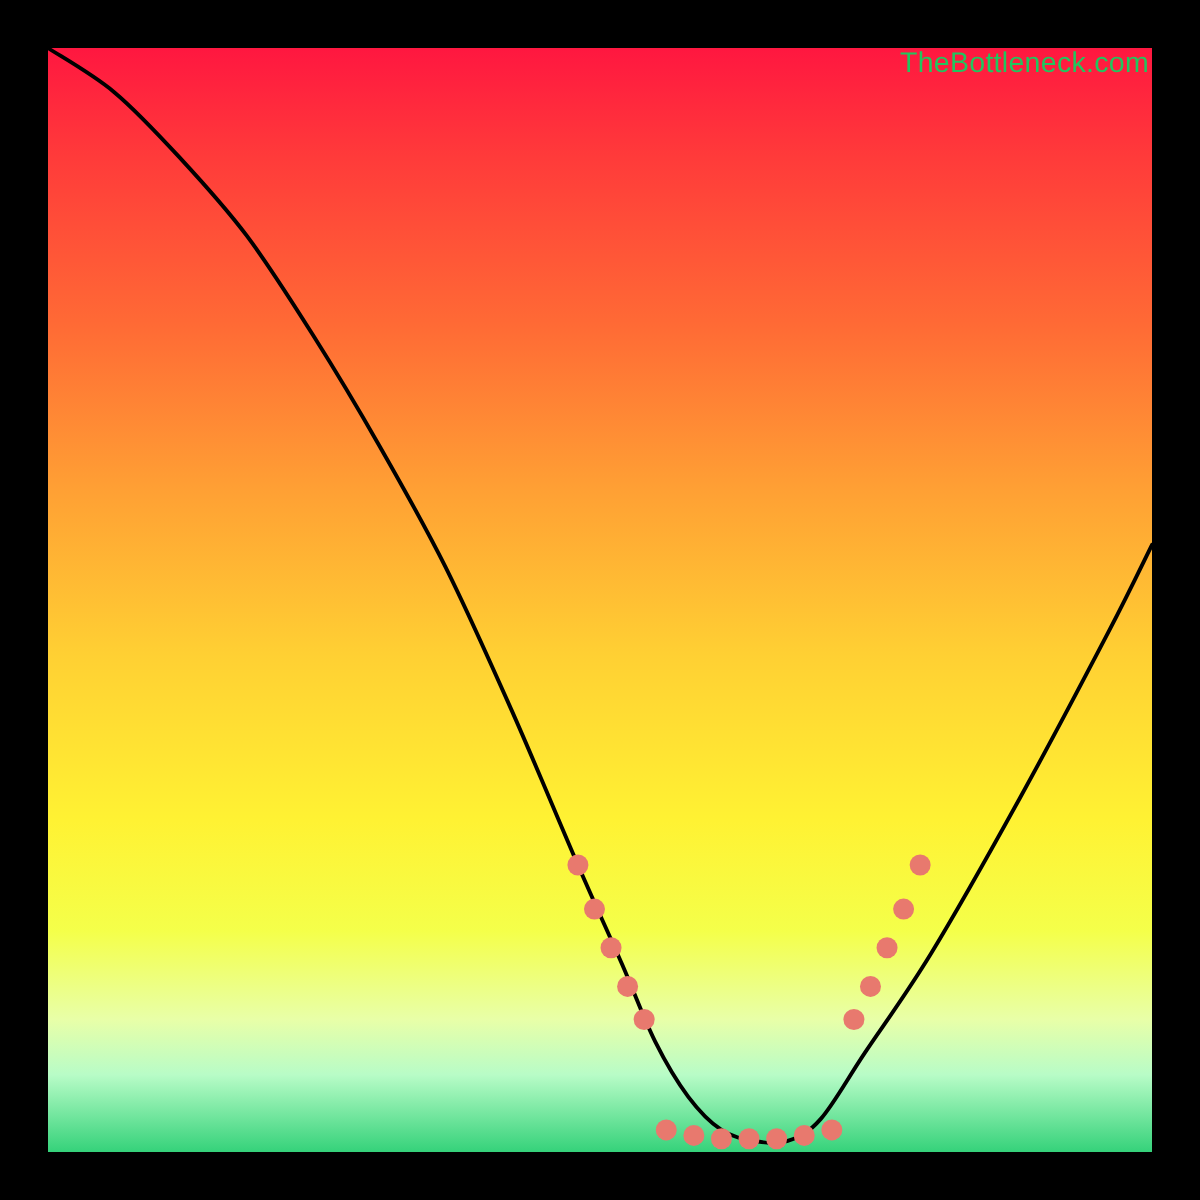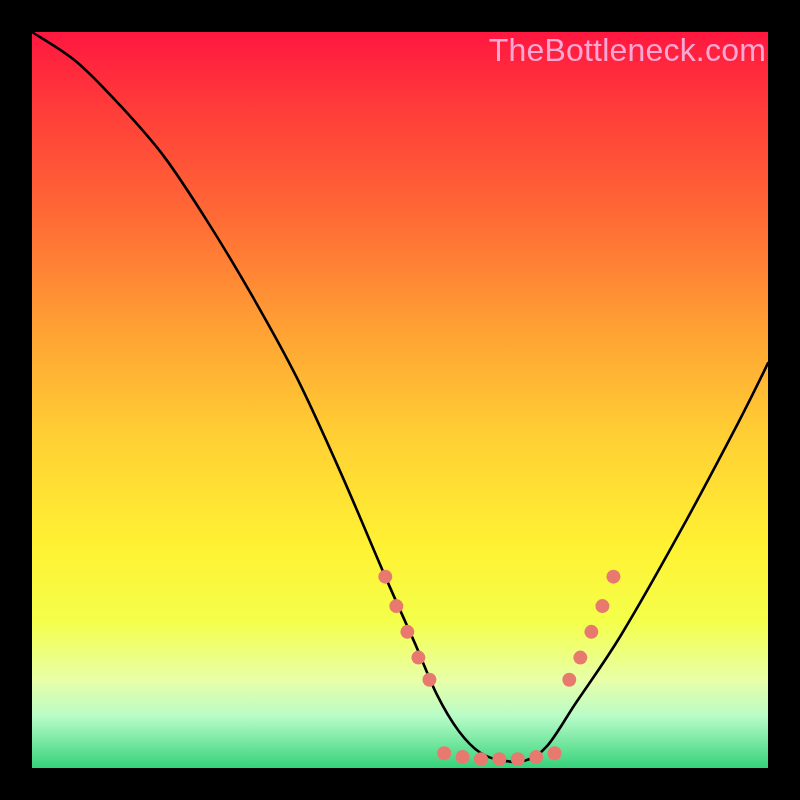--- a/index.html
+++ b/index.html
@@ -35,24 +35,24 @@
       #f4ff4a 80%,
       #e8ffa8 88%,
       #b8fcc7 93%,
       #35d27a 100%
     );
   }
   .watermark {
     position: absolute;
     top: 32px;
     right: 34px;
-    font-size: 32px;
+    font-size: 19px;
     font-weight: 500;
     letter-spacing: 0.2px;
-    color: #f9a8d4;
+    color: #22c55e;
     font-family: Arial, Helvetica, sans-serif;
     user-select: none;
   }
   svg.curve-layer {
     position: absolute;
     left: 0;
     top: 0;
     width: 736px;
     height: 736px;
     overflow: visible;

